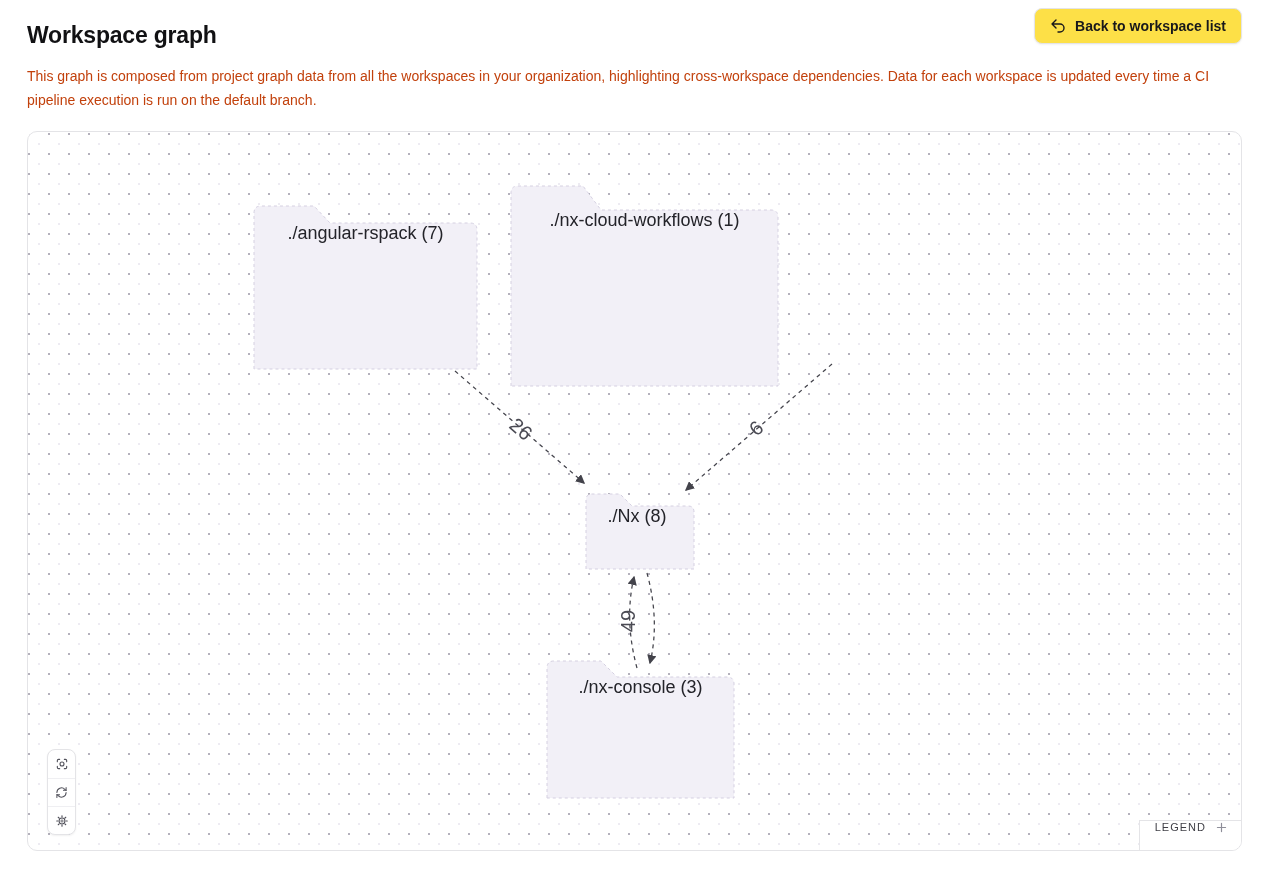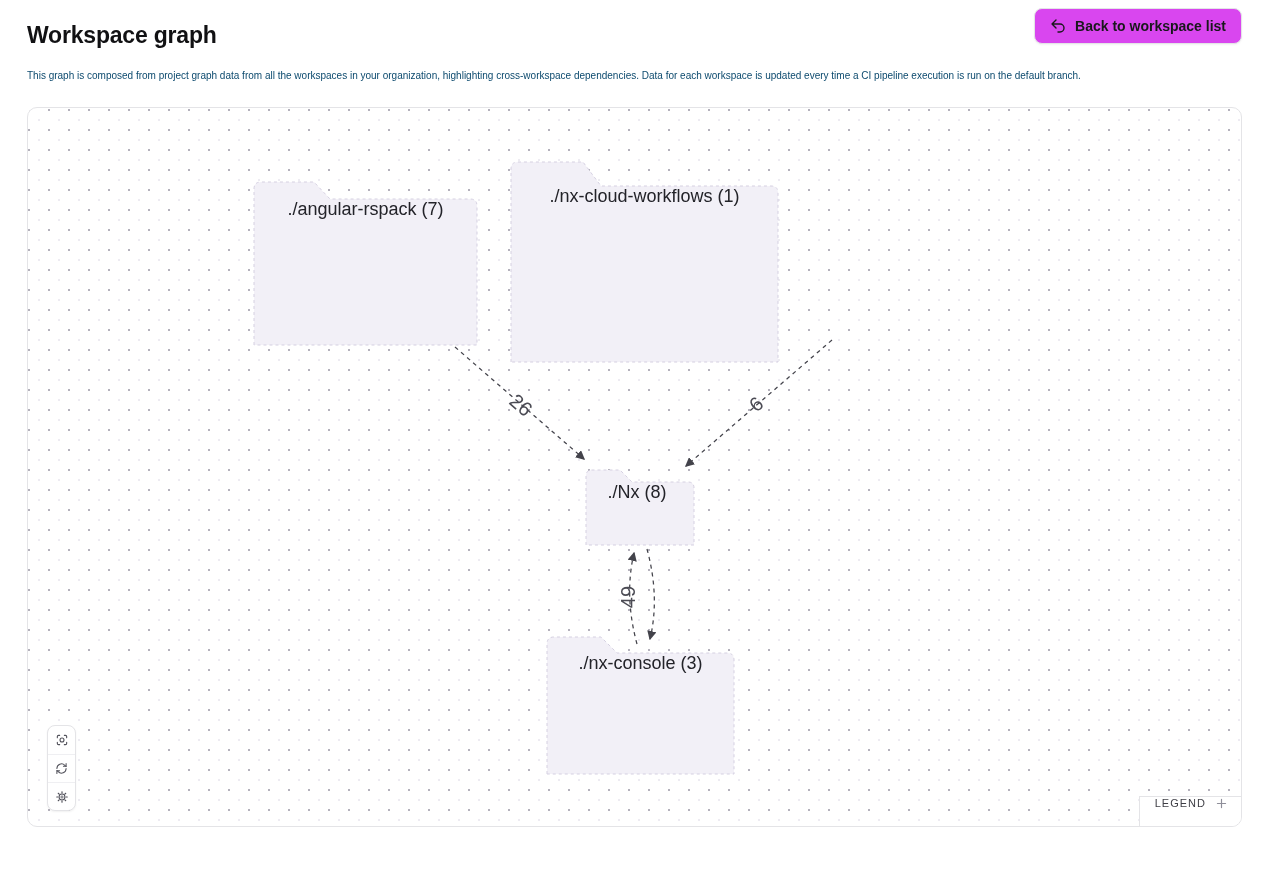--- a/index.html
+++ b/index.html
@@ -14,31 +14,31 @@
 
   
   .header { display:flex; justify-content:space-between; align-items:flex-start; }
   .page-title {
     margin:14px 0 0 0;
     font-size:23px; font-weight:700; letter-spacing:-0.2px; color:#111113;
   }
   .back-btn {
     display:flex; align-items:center; gap:9px;
     height:36px; padding:0 15px;
-    background:#d946ef; border:1px solid #e4e4e7; border-radius:8px;
+    background:#fde047; border:1px solid #e4e4e7; border-radius:8px;
     box-shadow:0 1px 2px rgba(0,0,0,0.05);
     font-family:inherit; font-size:14px; font-weight:600; color:#18181b;
     cursor:pointer;
   }
   .back-btn svg { flex:0 0 auto; }
 
   .page-desc {
     margin:15px 0 0 0;
     max-width:1215px;
-    font-size:10px; line-height:24px; color:#0c4a6e;
+    font-size:14px; line-height:24px; color:#c2410c;
   }
 
   
   .canvas {
     position:relative;
     margin-top:19px;
     width:1215px; height:720px;
     border:1px solid #e4e4e7; border-radius:10px;
     background-color:#ffffff;
     background-image:

